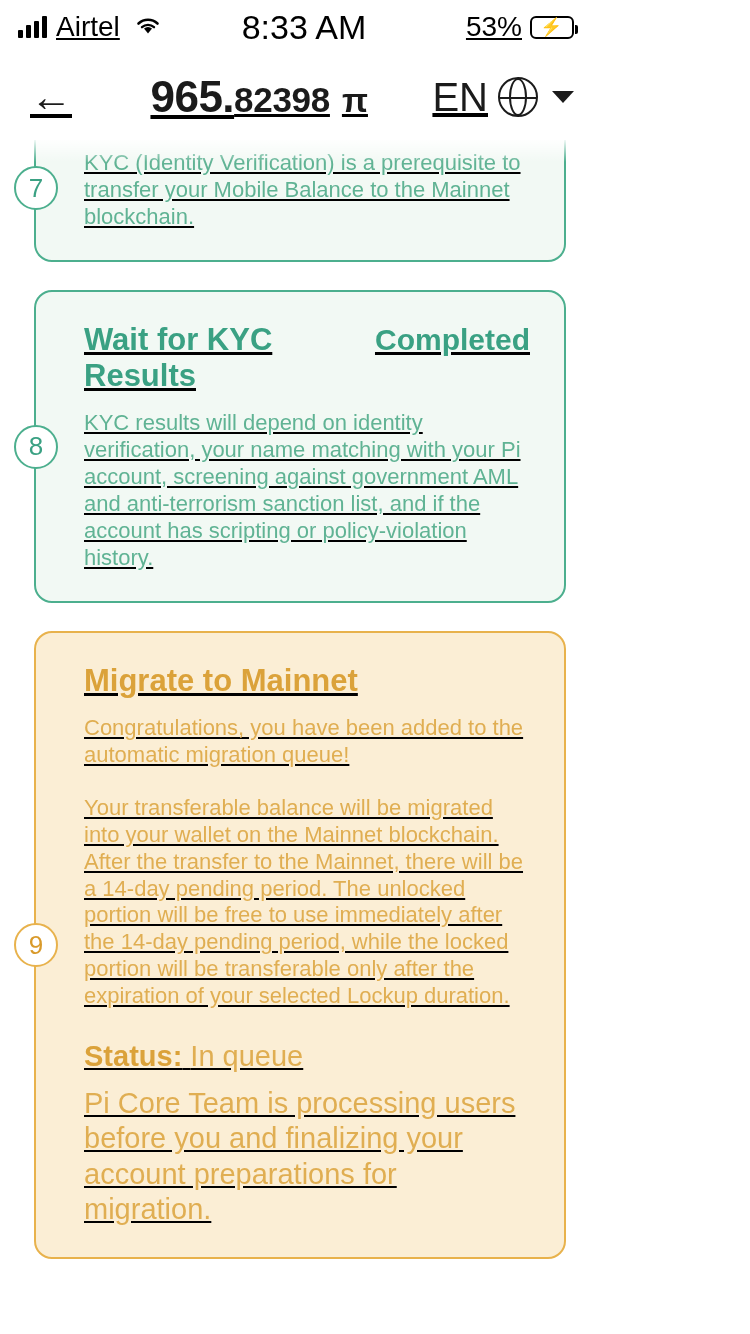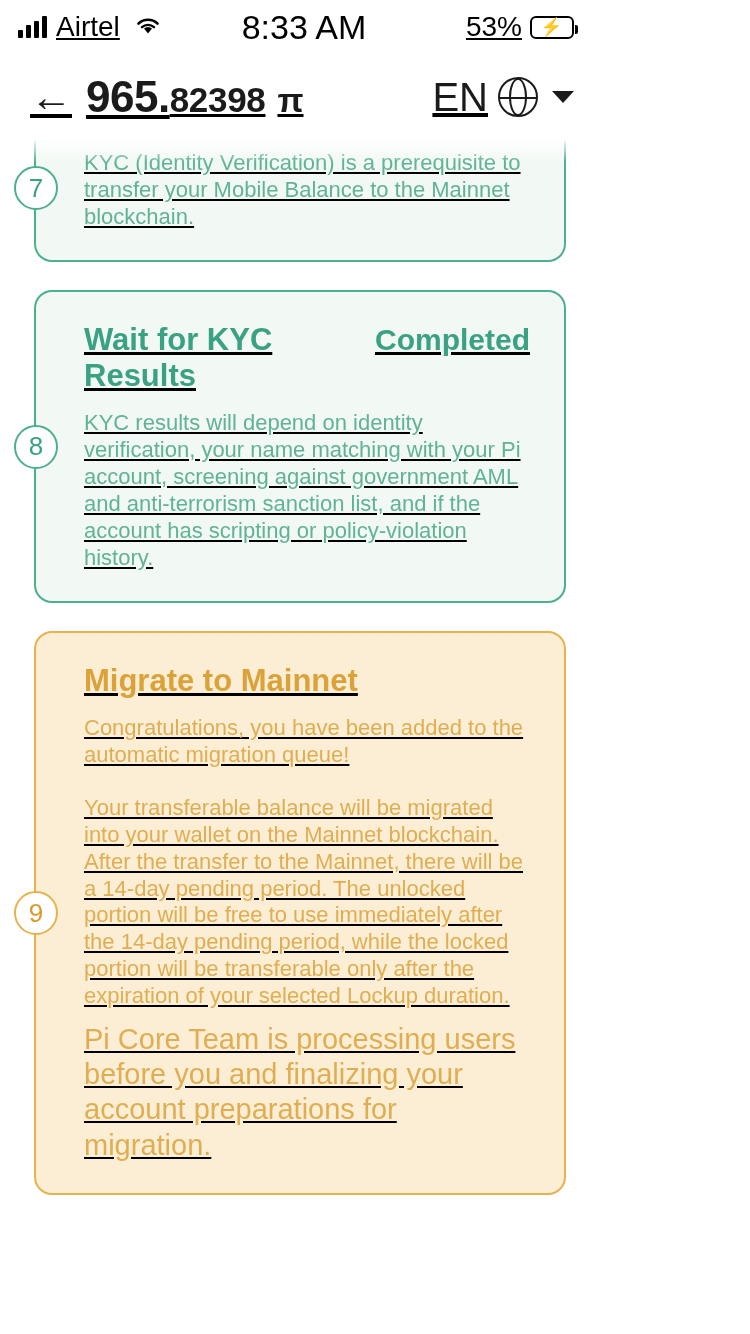--- a/index.html
+++ b/index.html
@@ -119,20 +119,21 @@
     color: #1c1c1c;
     width: 56px;
     flex: 0 0 56px;
     cursor: pointer;
   }
   .balance {
     flex: 1 1 auto;
     text-align: center;
     display: flex;
     align-items: baseline;
+    justify-content: center;
     color: #1b1b1b;
   }
   .bal-int {
     font-size: 44px;
     font-weight: 700;
     letter-spacing: -0.5px;
   }
   .bal-dec {
     font-size: 35px;
     font-weight: 700;
@@ -355,16 +356,20 @@
 
     <div class="step amber">
       <div class="badge amber">9</div>
       <div class="step-head">
         <span class="step-title amber">Migrate to Mainnet</span>
       </div>
       <div class="step-body amber">
         <p>Congratulations, you have been added to the automatic migration queue!</p>
         <p>Your transferable balance will be migrated into your wallet on the Mainnet blockchain. After the transfer to the Mainnet, there will be a 14-day pending period. The unlocked portion will be free to use immediately after the 14-day pending period, while the locked portion will be transferable only after the expiration of your selected Lockup duration.</p>
       </div>
+      <div class="status-line">
+        <span class="status-label">Status:</span>
+        <span>In queue</span>
+      </div>
       <div class="status-note">Pi Core Team is processing users before you and finalizing your account preparations for migration.</div>
     </div>
   </div>
 </div>
 
 </body></html>

